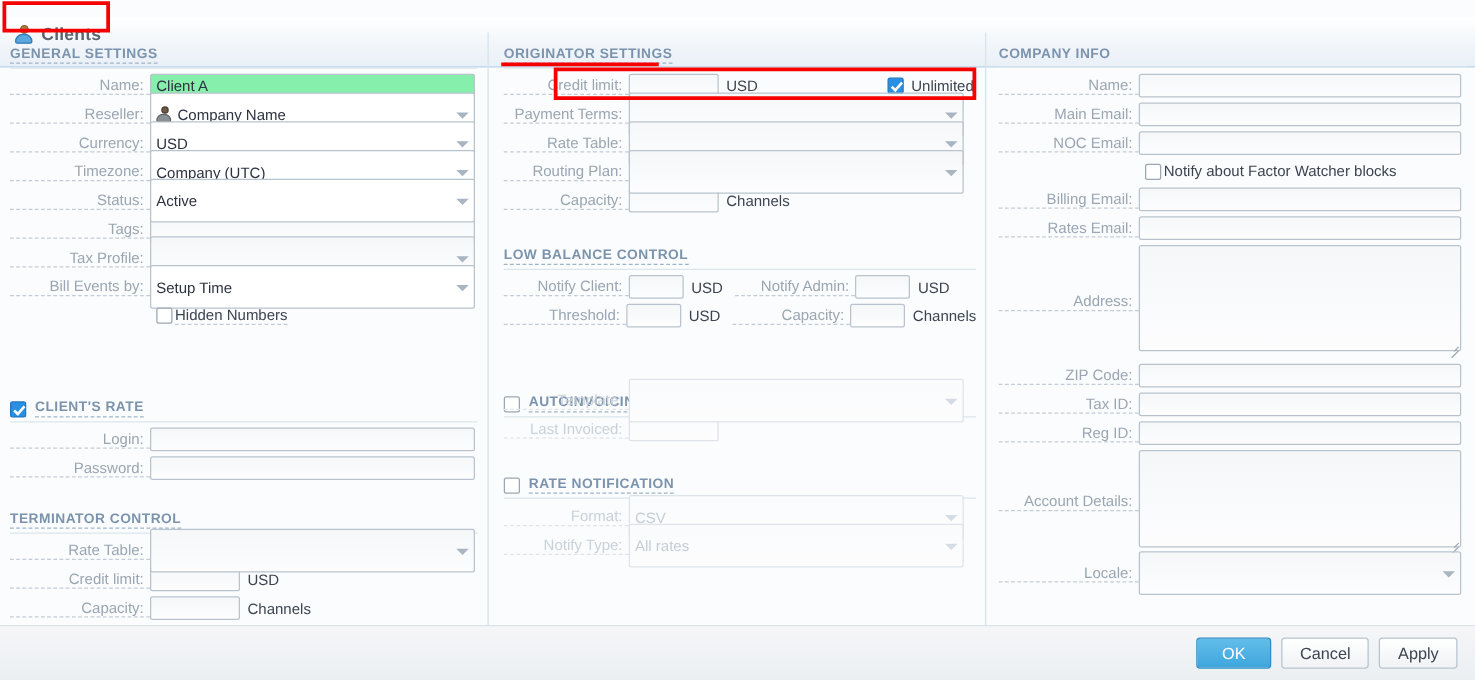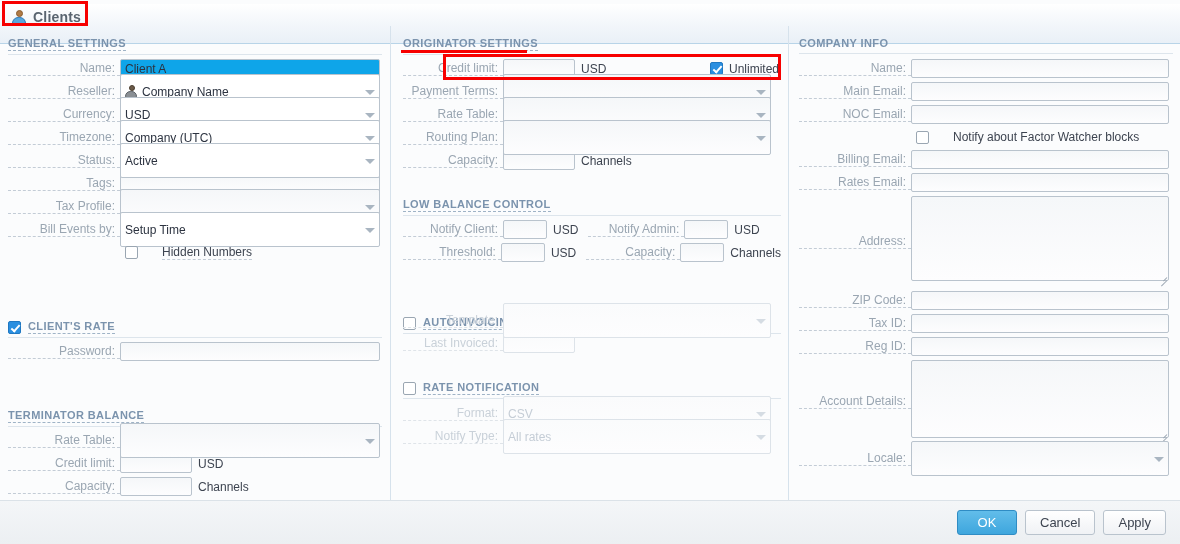--- a/index.html
+++ b/index.html
@@ -9,21 +9,21 @@
     overflow: hidden;
     background: #fbfcfd;
     font-family: "Liberation Sans", sans-serif;
     font-size: 12px;
     color: #3d4450;
   }
   #app { position: relative; width: 1180px; height: 544px; }
 
   
   .topbar {
-    position: absolute; left: 0; top: 4px; width: 1180px; height: 40px;
+    position: absolute; left: 0; top: 14px; width: 1180px; height: 40px;
     background: linear-gradient(to bottom, #ffffff 0%, #f2f6fa 55%, #e9f0f7 100%);
     border-bottom: 1px solid #b8d4e8;
   }
   .tab {
     position: absolute; left: 7px; top: 2px; height: 22px;
     display: flex; align-items: center; gap: 6px;
     padding: 0 8px 0 4px;
   }
   .tab-label {
     font-size: 14px; font-weight: bold; color: #5a6570; letter-spacing: .2px;
@@ -64,21 +64,21 @@
     align-self: center;
   }
   .unit { padding-left: 6px; color: #3d4450; font-size: 12px; }
 
   input.txt, .fakeinput {
     height: 19px; border: 1px solid #b9c3cd; border-radius: 2px;
     background: linear-gradient(to bottom,#f5f7f9 0%, #fdfdfe 100%);
     font-family: "Liberation Sans", sans-serif; font-size: 12px;
     color: #2c3340; padding: 0 4px; outline: none;
   }
-  input.txt.filled { background:#0ea5e9; }
+  input.txt.filled { background:#86efac; }
 
   .sel {
     position: relative; height: 35px; border: 1px solid #b9c3cd; border-radius: 2px;
     background: linear-gradient(to bottom,#f5f7f9 0%, #fdfdfe 100%);
     display: flex; align-items: center; padding: 0 18px 0 4px;
     font-size: 12px; color: #2c3340; overflow: hidden; white-space: nowrap;
   }
   .sel.filled { background:#ffffff; }
   .sel .caret {
     position: absolute; right: 4px; top: 50%; margin-top: -2px;
@@ -102,21 +102,21 @@
   .ta-grip i { position:absolute; right:0; background:#9aa6b2; height:1px; transform-origin: right center; }
 
   
   .cb { width: 13px; height: 13px; border: 1px solid #9aa6b2; border-radius: 2px;
         background: #fff; display: inline-block; position: relative; flex: none; }
   .cb.checked { background: #2a8fe0; border-color: #1f78c2; }
   .cb.checked:after {
     content: ""; position: absolute; left: 4px; top: 1px; width: 3px; height: 7px;
     border: solid #fff; border-width: 0 2px 2px 0; transform: rotate(42deg);
   }
-  .cb-row { display: flex; align-items: center; gap: 24px; height: 22px; text-align: center; }
+  .cb-row { display: flex; align-items: center; gap: 2px; height: 22px; text-align: center; }
   .cb-text { font-size: 12px; color: #3d4450; border-bottom: 1px dashed #c3ccd6; line-height:14px;}
   .cb-text.nodash { border-bottom: none; }
 
   .disabled .lbl { color: #c9d1d9; border-bottom-color:#dfe4e9; }
   .disabled .sel, .disabled input.txt { color:#c5cdd6; border-color:#dde3e9;
      background: linear-gradient(to bottom,#fafbfc 0%, #fdfdfe 100%); }
   .disabled .sel .caret { border-top-color:#d5dce3; }
 
   
   .footer {
@@ -223,28 +223,32 @@
     </div>
 
     <div style="position:absolute;left:8px;top:294px;width:374px;">
       <div class="section" style="gap:7px">
         <span class="cb checked"></span>
         <span class="stext">CLIENT'S RATE</span>
       </div>
     </div>
     <div style="position:absolute;left:8px;top:314px;width:374px;">
       <div class="row">
+        <span class="lbl" style="width:112px">Login:</span>
+        <input class="txt" style="width: 260px;" value="">
+      </div>
+      <div class="row">
         <span class="lbl" style="width:112px">Password:</span>
         <input class="txt" type="password" style="width: 260px;" value="">
       </div>
     </div>
 
     <div style="position:absolute;left:8px;top:383px;width:374px;">
       <div class="section">
-        <span class="stext">TERMINATOR BALANCE</span>
+        <span class="stext">TERMINATOR CONTROL</span>
       </div>
     </div>
     <div style="position:absolute;left:8px;top:403px;width:374px;">
       <div class="row">
         <span class="lbl" style="width:112px">Rate Table:</span>
         <div class="sel" style="width:260px">
           <span></span>
           <span class="caret"></span>
         </div>
       </div>

